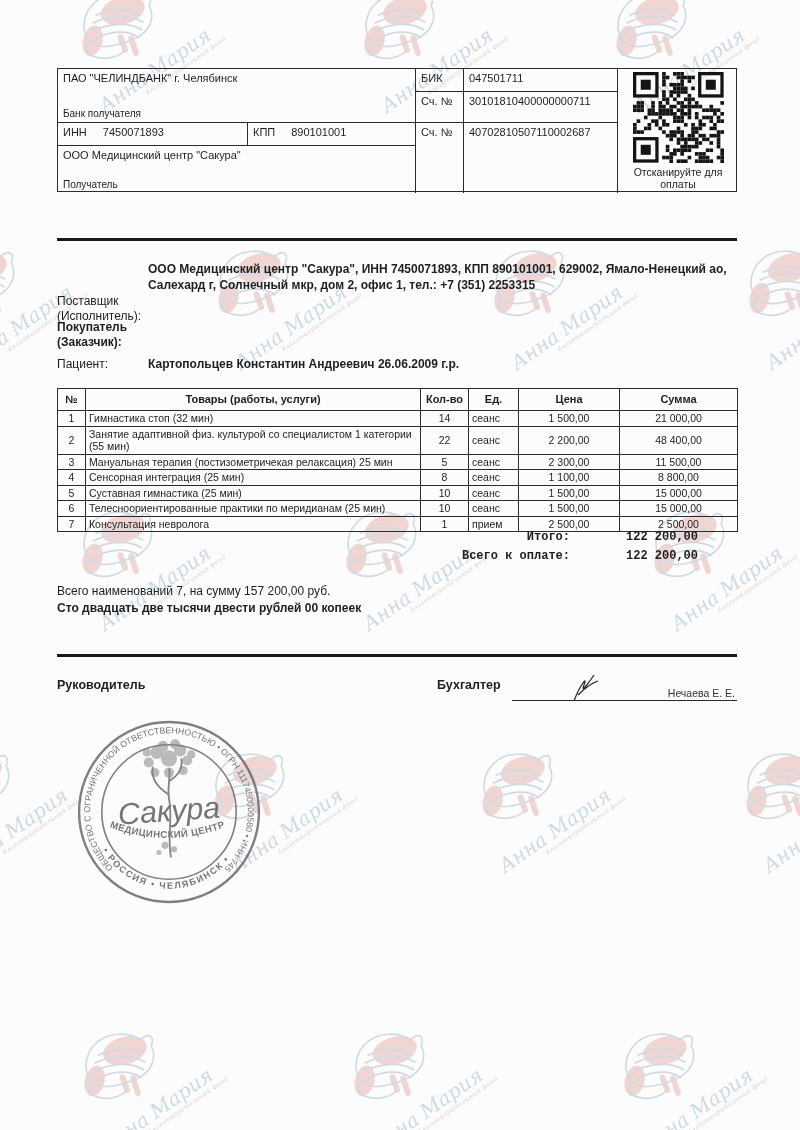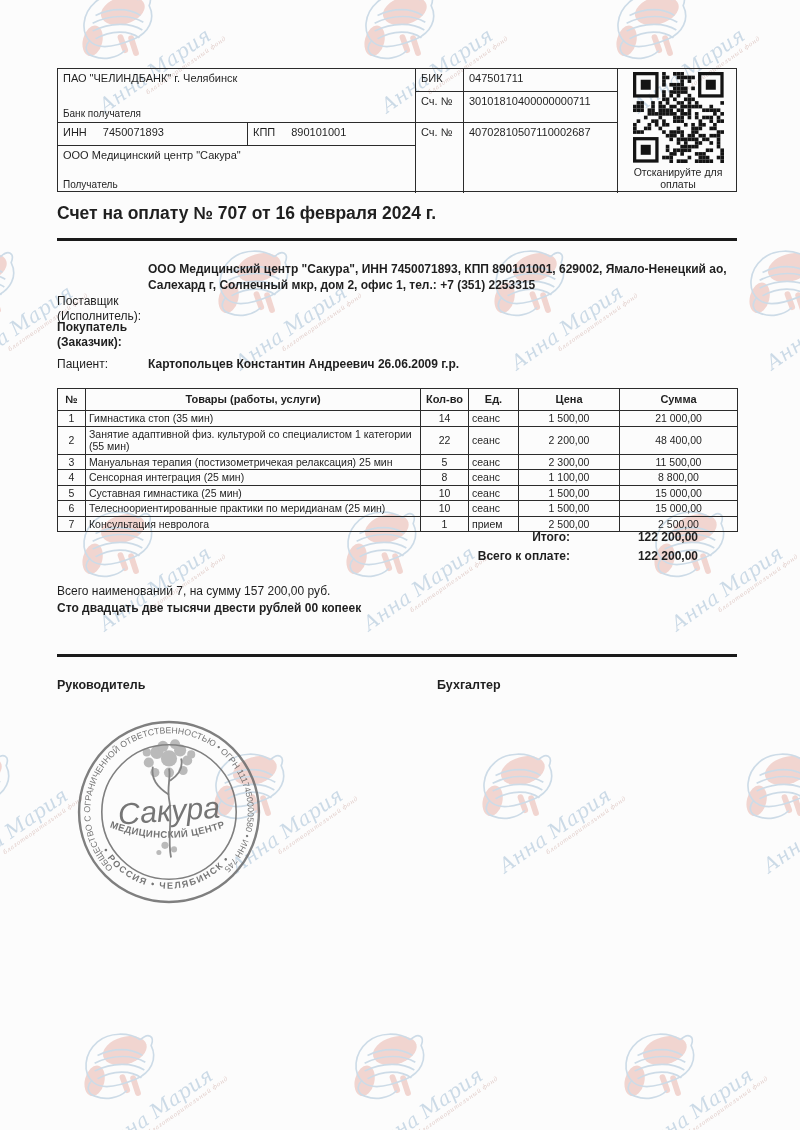--- a/index.html
+++ b/index.html
@@ -30,21 +30,21 @@
   .info-label{position:absolute;left:57px;font-size:12px;line-height:15px;}
   .info-value{position:absolute;left:148px;width:580px;font-size:12px;line-height:15.5px;font-weight:bold;}
 
   #svc{position:absolute;left:57px;top:388px;width:680px;border-collapse:collapse;
     table-layout:fixed;font-size:10.5px;line-height:12.5px;}
   #svc th,#svc td{border:1px solid #2b2b2b;padding:1px 3px;overflow:hidden;}
   #svc th{font-size:11px;height:19px;text-align:center;}
   .tr-r{text-align:center;} .tr-c{text-align:center;}
 
   #totals{position:absolute;left:358px;top:527px;width:340px;font-size:12px;font-weight:bold;}
-  .trow{display:flex;height:19px;align-items:center;}
+  .trow{display:flex;height:19px;align-items:center;font-family:Liberation Mono, monospace;}
   .tlabel{flex:1;text-align:right;}
   .tval{width:128px;text-align:right;}
 
   #sum1{position:absolute;left:57px;top:584px;font-size:12px;}
   #sum2{position:absolute;left:57px;top:601px;font-size:12px;font-weight:bold;}
 
   .sig-label{position:absolute;top:678px;font-size:12.5px;font-weight:bold;}
   .sig-line{position:absolute;top:672px;height:28px;border-bottom:1.5px solid #2b2b2b;}
   .sig-name{position:absolute;right:2px;bottom:1px;font-size:10.5px;color:#333;white-space:nowrap;}
   .squiggle{position:absolute;bottom:-3px;}
@@ -638,21 +638,20 @@
           </g>
           <g transform="translate(0,71.5)">
             <rect x="1.8" y="1.8" width="24.5" height="24.5" fill="none" stroke="#141414" stroke-width="3.6"></rect>
             <rect x="8.5" y="8.5" width="11" height="11" fill="#141414"></rect>
           </g>
         </svg>
       <div id="qr-caption">Отсканируйте для оплаты</div>
     </div>
   </div>
 
-  <div id="title">Счет на оплату № 707 от 16 февраля 2024 г.</div>
   <div class="rule" style="top:238px;"></div>
 
   <div class="info-label" style="top:278px;margin-top:16px;">
     <div>Поставщик</div>
     <div>(Исполнитель):</div>
   </div>
   <div class="info-value" style="top:262px;">ООО Медицинский центр "Сакура", ИНН 7450071893, КПП 890101001, 629002, Ямало-Ненецкий ао, Салехард г, Солнечный мкр, дом 2, офис 1, тел.: +7 (351) 2253315</div>
 
   <div class="info-label" style="top:320px;font-weight:bold;">
     <div>Покупатель</div>
@@ -675,21 +674,21 @@
         <tr>
       <th>№</th>
       <th>Товары (работы, услуги)</th>
       <th>Кол-во</th>
       <th>Ед.</th>
       <th>Цена</th>
       <th>Сумма</th>
     </tr>
     <tr>
           <td class="tr-c">1</td>
-          <td>Гимнастика стоп (35 мин)</td>
+          <td>Гимнастика стоп (32 мин)</td>
           <td class="tr-r">14</td>
           <td>сеанс</td>
           <td class="tr-r">1 500,00</td>
           <td class="tr-r">21 000,00</td>
         </tr>
     <tr>
           <td class="tr-c">2</td>
           <td>Занятие адаптивной физ. культурой со специалистом 1 категории (55 мин)</td>
           <td class="tr-r">22</td>
           <td>сеанс</td>
@@ -750,20 +749,26 @@
       </div>
   </div>
 
   <div id="sum1">Всего наименований 7, на сумму 157 200,00 руб.</div>
   <div id="sum2">Сто двадцать две тысячи двести рублей 00 копеек</div>
 
   <div class="rule" style="top:654px;height:3px;"></div>
 
   <div class="sig-label" style="left:57px;">Руководитель</div>
   <div class="sig-label" style="left:437px;">Бухгалтер</div>
+  <div class="sig-line" style="left:512px;width:225px;">
+    <svg class="squiggle" style="left:52px;" width="42" height="30" viewBox="0 0 42 30">
+      <path d="M10,28 C16,12 24,2 20,12 C16,22 26,8 30,2 M14,22 C22,14 28,10 34,8" stroke="#2b2b2b" fill="none" stroke-width="1.3"></path>
+    </svg>
+    <span class="sig-name">Нечаева Е. Е.</span>
+  </div>
 
   <svg id="stamp" width="192" height="192" viewBox="0 0 190 190">
     <defs>
       <path id="arcTop" d="M39.8,150.2 A78,78 0 1 1 150.2,150.2"></path>
       <path id="arcBot" d="M29.2,133 A76,76 0 0 0 160.8,133"></path>
       <path id="arcSub" d="M36,110 Q95,132 156,108"></path>
     </defs>
     <g fill="none" stroke="#6a6a6a">
       <circle cx="95" cy="95" r="89" stroke-width="2.4"></circle>
       <circle cx="95" cy="95" r="66.5" stroke-width="1.6"></circle>

